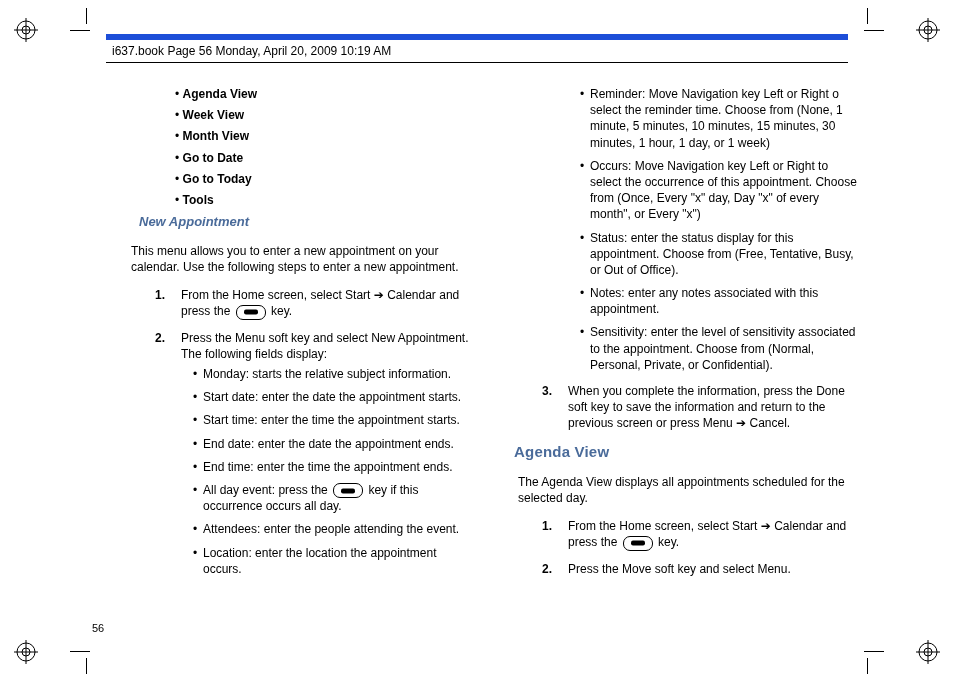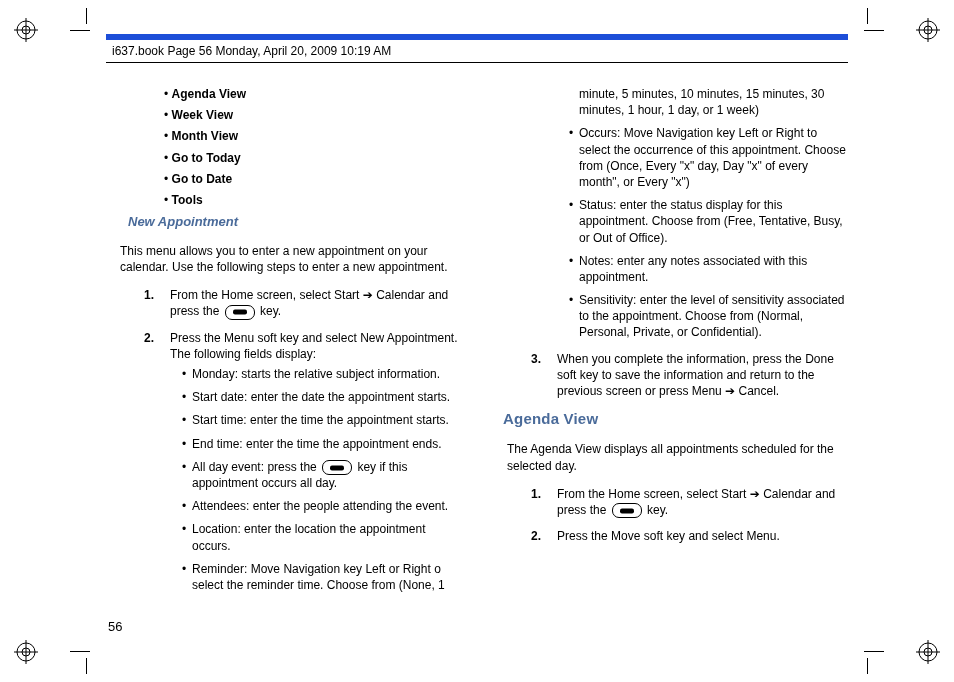--- a/index.html
+++ b/index.html
@@ -14,21 +14,21 @@
   
   .reg{position:absolute;display:flex;align-items:center;justify-content:center}
   .reg svg{display:block}
   .topbar{
     position:absolute;left:106px;top:26px;right:106px;
     border-top:6px solid #1d4ed8;border-bottom:1px solid #000;
     height:22px;display:flex;align-items:center;
     font-size:12px;padding:0 6px;margin-top:8px;
   }
   .page{
-    position:absolute;left:108px;top:86px;width:740px;height:530px;
+    position:absolute;left:119px;top:86px;width:740px;height:530px;
     column-count:2;column-gap:34px;column-fill:auto;
   }
   .page p{margin:12px}
   ul.menu{list-style:none;margin:0 0 4px 0;padding:0 0 0 56px}
   ul.menu li{margin:0 0 5px 0}
   ul.menu li:before{content:"• ";}
   ul.menu li b{font-weight:bold}
   .h3{font-family:Arial,Helvetica,sans-serif;font-weight:bold;font-style:italic;color:#4a6b9a;font-size:13px;margin:2px 0 4px 20px}
   .h2{font-family:Arial,Helvetica,sans-serif;font-weight:bold;color:#4a6b9a;font-size:15px;margin:10px 0 4px 8px;letter-spacing:.2px}
   .intro{margin:0 0 6px 20px}
@@ -42,21 +42,21 @@
   .key{
     display:inline-block;vertical-align:middle;
     width:28px;height:13px;border:1px solid #000;border-radius:7px;
     position:relative;margin:0 2px;
   }
   .key:after{
     content:"";position:absolute;left:50%;top:50%;
     width:14px;height:5px;background:#000;border-radius:2px;
     transform:translate(-50%,-50%);
   }
-  .pagenum{position:absolute;left:108px;bottom:46px;font-size:13px}
+  .pagenum{position:absolute;left:92px;bottom:46px;font-size:11px}
   b{font-weight:normal}
 </style>
 </head>
 <body>
 
 <div class="reg" style="left:14px;top:18px">
  <svg width="24" height="24">
       <circle cx="12" cy="12" r="9" fill="none" stroke="#000"></circle>
       <circle cx="12" cy="12" r="4" fill="none" stroke="#000"></circle>
       <line x1="0" y1="12" x2="24" y2="12" stroke="#000"></line>
@@ -100,44 +100,45 @@
 <div class="topbar">
   <span>i637.book  Page 56  Monday, April 20, 2009  10:19 AM</span>
 </div>
 
 <div class="page">
 
   <ul class="menu">
     <li><b>Agenda View</b></li>
     <li><b>Week View</b></li>
     <li><b>Month View</b></li>
+    <li><b>Go to Date</b></li>
     <li><b>Go to Today</b></li>
-    <li><b>Go to Date</b></li>
     <li><b>Tools</b></li>
   </ul>
 
   <div class="h3">New Appointment</div>
   <p class="intro">This menu allows you to enter a new appointment on your calendar. Use the following steps to enter a new appointment.</p>
 
   <ol class="steps">
     <li>
       <p>
         <span>From the </span><b>Home screen</b><span>, select </span><b>Start</b><span> ➔ </span><b>Calendar</b><span> and press the </span><span class="key"></span><span> key.</span>
       </p>
     </li>
     <li>
       <p>
         <span>Press the </span><b>Menu</b><span> soft key and select </span><b>New Appointment</b><span>. The following fields display:</span>
       </p>
       <ul class="fields">
         <li><b>Monday</b><span>: starts the relative subject information.</span></li>
         <li><b>Start date</b><span>: enter the date the appointment starts.</span></li>
         <li><b>Start time</b><span>: enter the time the appointment starts.</span></li>
+        <li><b>End date</b><span>: enter the date the appointment ends.</span></li>
         <li><b>End time</b><span>: enter the time the appointment ends.</span></li>
-        <li><b>All day event</b><span>: press the </span><span class="key"></span><span> key if this appointment occurs all day.</span></li>
+        <li><b>All day event</b><span>: press the </span><span class="key"></span><span> key if this occurrence occurs all day.</span></li>
         <li><b>Attendees</b><span>: enter the people attending the event.</span></li>
         <li><b>Location</b><span>: enter the location the appointment occurs.</span></li>
         <li><b>Reminder</b><span>: Move Navigation key </span><b>Left</b><span> or </span><b>Right</b><span> o select the reminder time. Choose from (None, 1 minute, 5 minutes, 10 minutes, 15 minutes, 30 minutes, 1 hour, 1 day, or 1 week)</span></li>
         <li><b>Occurs</b><span>: Move Navigation key </span><b>Left</b><span> or </span><b>Right</b><span> to select the occurrence of this appointment. Choose from (Once, Every "x" day, Day "x" of every month", or Every "x")</span></li>
         <li><b>Status</b><span>: enter the status display for this appointment. Choose from (Free, Tentative, Busy, or Out of Office).</span></li>
         <li><b>Notes</b><span>: enter any notes associated with this appointment.</span></li>
         <li><b>Sensitivity</b><span>: enter the level of sensitivity associated to the appointment. Choose from (Normal, Personal, Private, or Confidential).</span></li>
       </ul>
     </li>
     <li>

